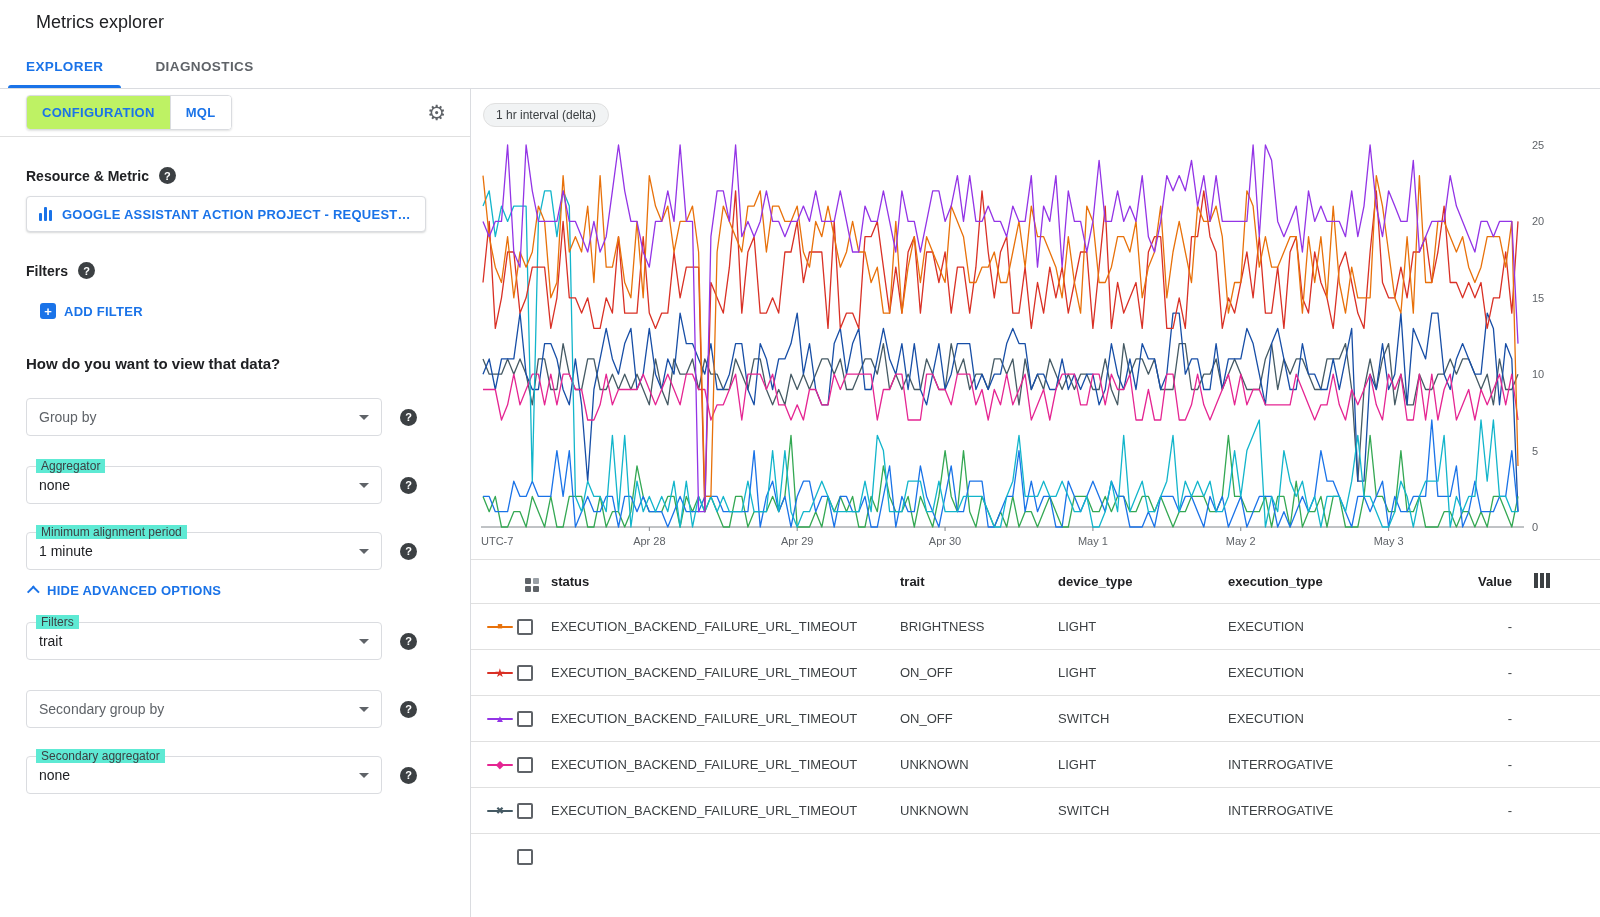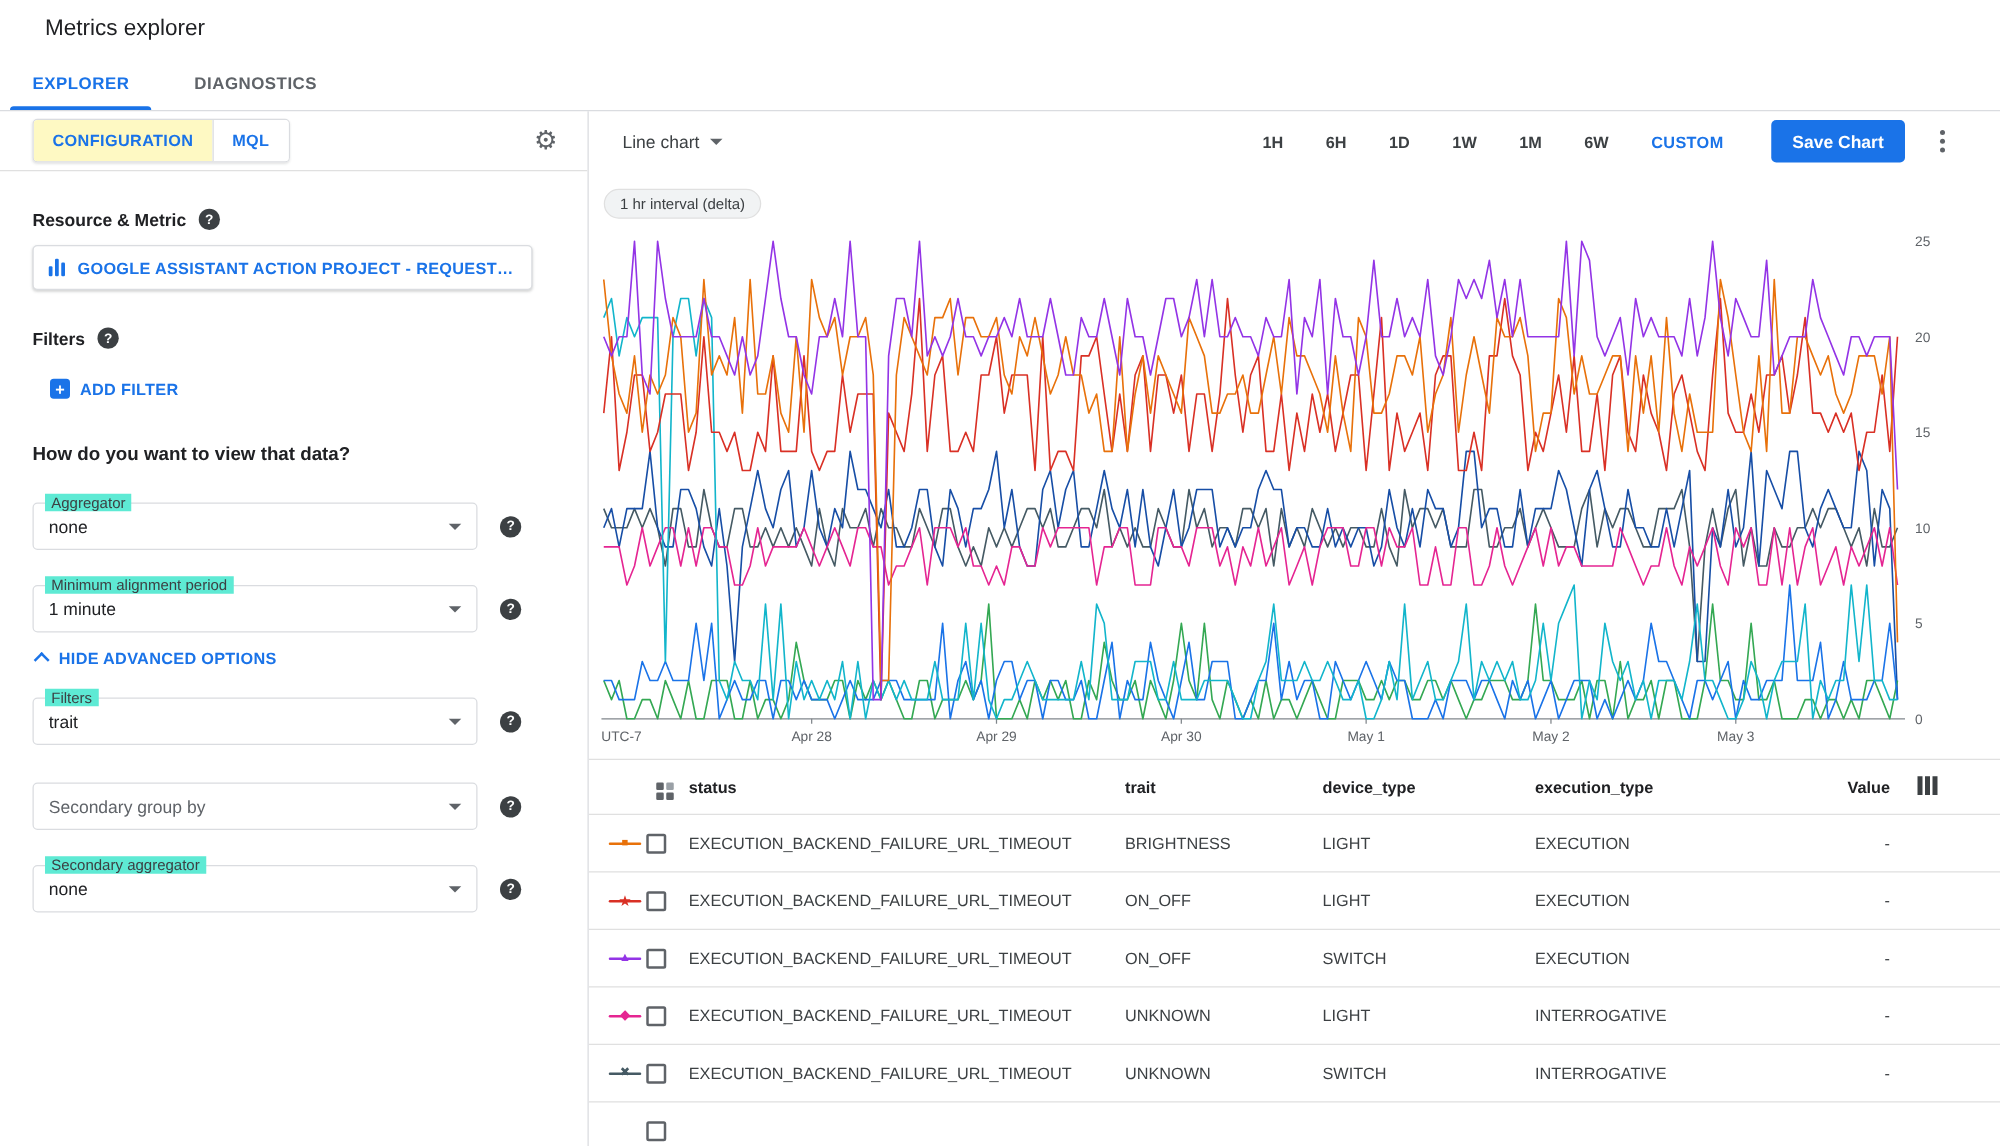--- a/index.html
+++ b/index.html
@@ -21,21 +21,21 @@
 
   
   .body { display:flex; height:828px; }
   .config-panel { width:471px; min-width:471px; border-right:1px solid #dadce0; overflow:hidden; }
   .chart-panel { flex:1; overflow:hidden; }
 
   
   .mode-row { height:48px; display:flex; align-items:center; padding:0 24px 0 26px; border-bottom:1px solid #e0e0e0; }
   .segmented { display:flex; border:1px solid #dadce0; border-radius:4px; overflow:hidden; box-shadow:0 1px 2px rgba(60,64,67,.15); }
   .seg { padding:9px 15px; font-size:13px; font-weight:bold; letter-spacing:.3px; color:#1a73e8; background:#fff; cursor:pointer; }
-  .seg.active { background:#fef9c3; }
+  .seg.active { background:#bef264; }
   .seg + .seg { border-left:1px solid #dadce0; }
   .gear { margin-left:auto; font-size:21px; color:#5f6368; cursor:pointer; line-height:1; }
 
   .panel-body { padding:0 24px 0 26px; }
   .section-label { margin-top:30px; display:flex; align-items:center; gap:10px; font-size:14px; font-weight:bold; color:#202124; }
   .help-icon { width:17px; height:17px; border-radius:50%; background:#3c4043; color:#fff;
                display:inline-flex; align-items:center; justify-content:center; font-size:11px; font-weight:bold; cursor:pointer; flex:none; }
   .help-icon::before { content:"?"; }
 
   .metric-card { margin-top:12px; width:400px; height:36px; border:1px solid #dadce0; border-radius:4px;
@@ -156,20 +156,27 @@
           <span class="help-icon"></span>
         </div>
 
         <div class="add-filter">
           <span class="plus-icon"></span>
           <span class="txt">ADD FILTER</span>
         </div>
 
         <div class="view-question">How do you want to view that data?</div>
 
+        <div class="field-row mt26">
+          <div class="select">
+            <span class="sel-placeholder">Group by</span>
+            <span class="caret"></span>
+          </div>
+          <span class="help-icon"></span>
+        </div>
 
         <div class="field-row">
           <div class="select">
             <span class="sel-label">Aggregator</span>
             <span class="sel-value">none</span>
             <span class="caret"></span>
           </div>
           <span class="help-icon"></span>
         </div>
 
@@ -211,41 +218,20 @@
             <span class="caret"></span>
           </div>
           <span class="help-icon"></span>
         </div>
 
       </div>
     </aside>
 
     <main class="chart-panel">
 
-      <div class="chart-header">
-        <div class="chart-type">
-          <span>Line chart</span>
-          <span class="caret"></span>
-        </div>
-        <div class="time-ranges">
-          <span class="time-range">1H</span>
-          <span class="time-range">6H</span>
-          <span class="time-range">1D</span>
-          <span class="time-range">1W</span>
-          <span class="time-range">1M</span>
-          <span class="time-range">6W</span>
-          <span class="time-range custom">CUSTOM</span>
-        </div>
-        <button class="save-chart">Save Chart</button>
-        <span class="kebab">
-            <i></i>
-            <i></i>
-            <i></i>
-          </span>
-      </div>
 
       <div class="chart-wrap">
         <span class="interval-chip">1 hr interval (delta)</span>
         <svg width="1100" height="420" viewBox="0 0 1100 420">
             <line x1="0" y1="392" x2="1043" y2="392" stroke="#80868b" stroke-width="1"></line>
             <text x="0" y="410" text-anchor="start" class="ax">UTC-7</text>
             <line x1="168.33928571428572" y1="392" x2="168.33928571428572" y2="396" stroke="#80868b" stroke-width="1"></line>
             <text x="168.33928571428572" y="410" text-anchor="middle" class="ax">Apr 28</text>
             <line x1="316.19642857142856" y1="392" x2="316.19642857142856" y2="396" stroke="#80868b" stroke-width="1"></line>
             <text x="316.19642857142856" y="410" text-anchor="middle" class="ax">Apr 29</text>

